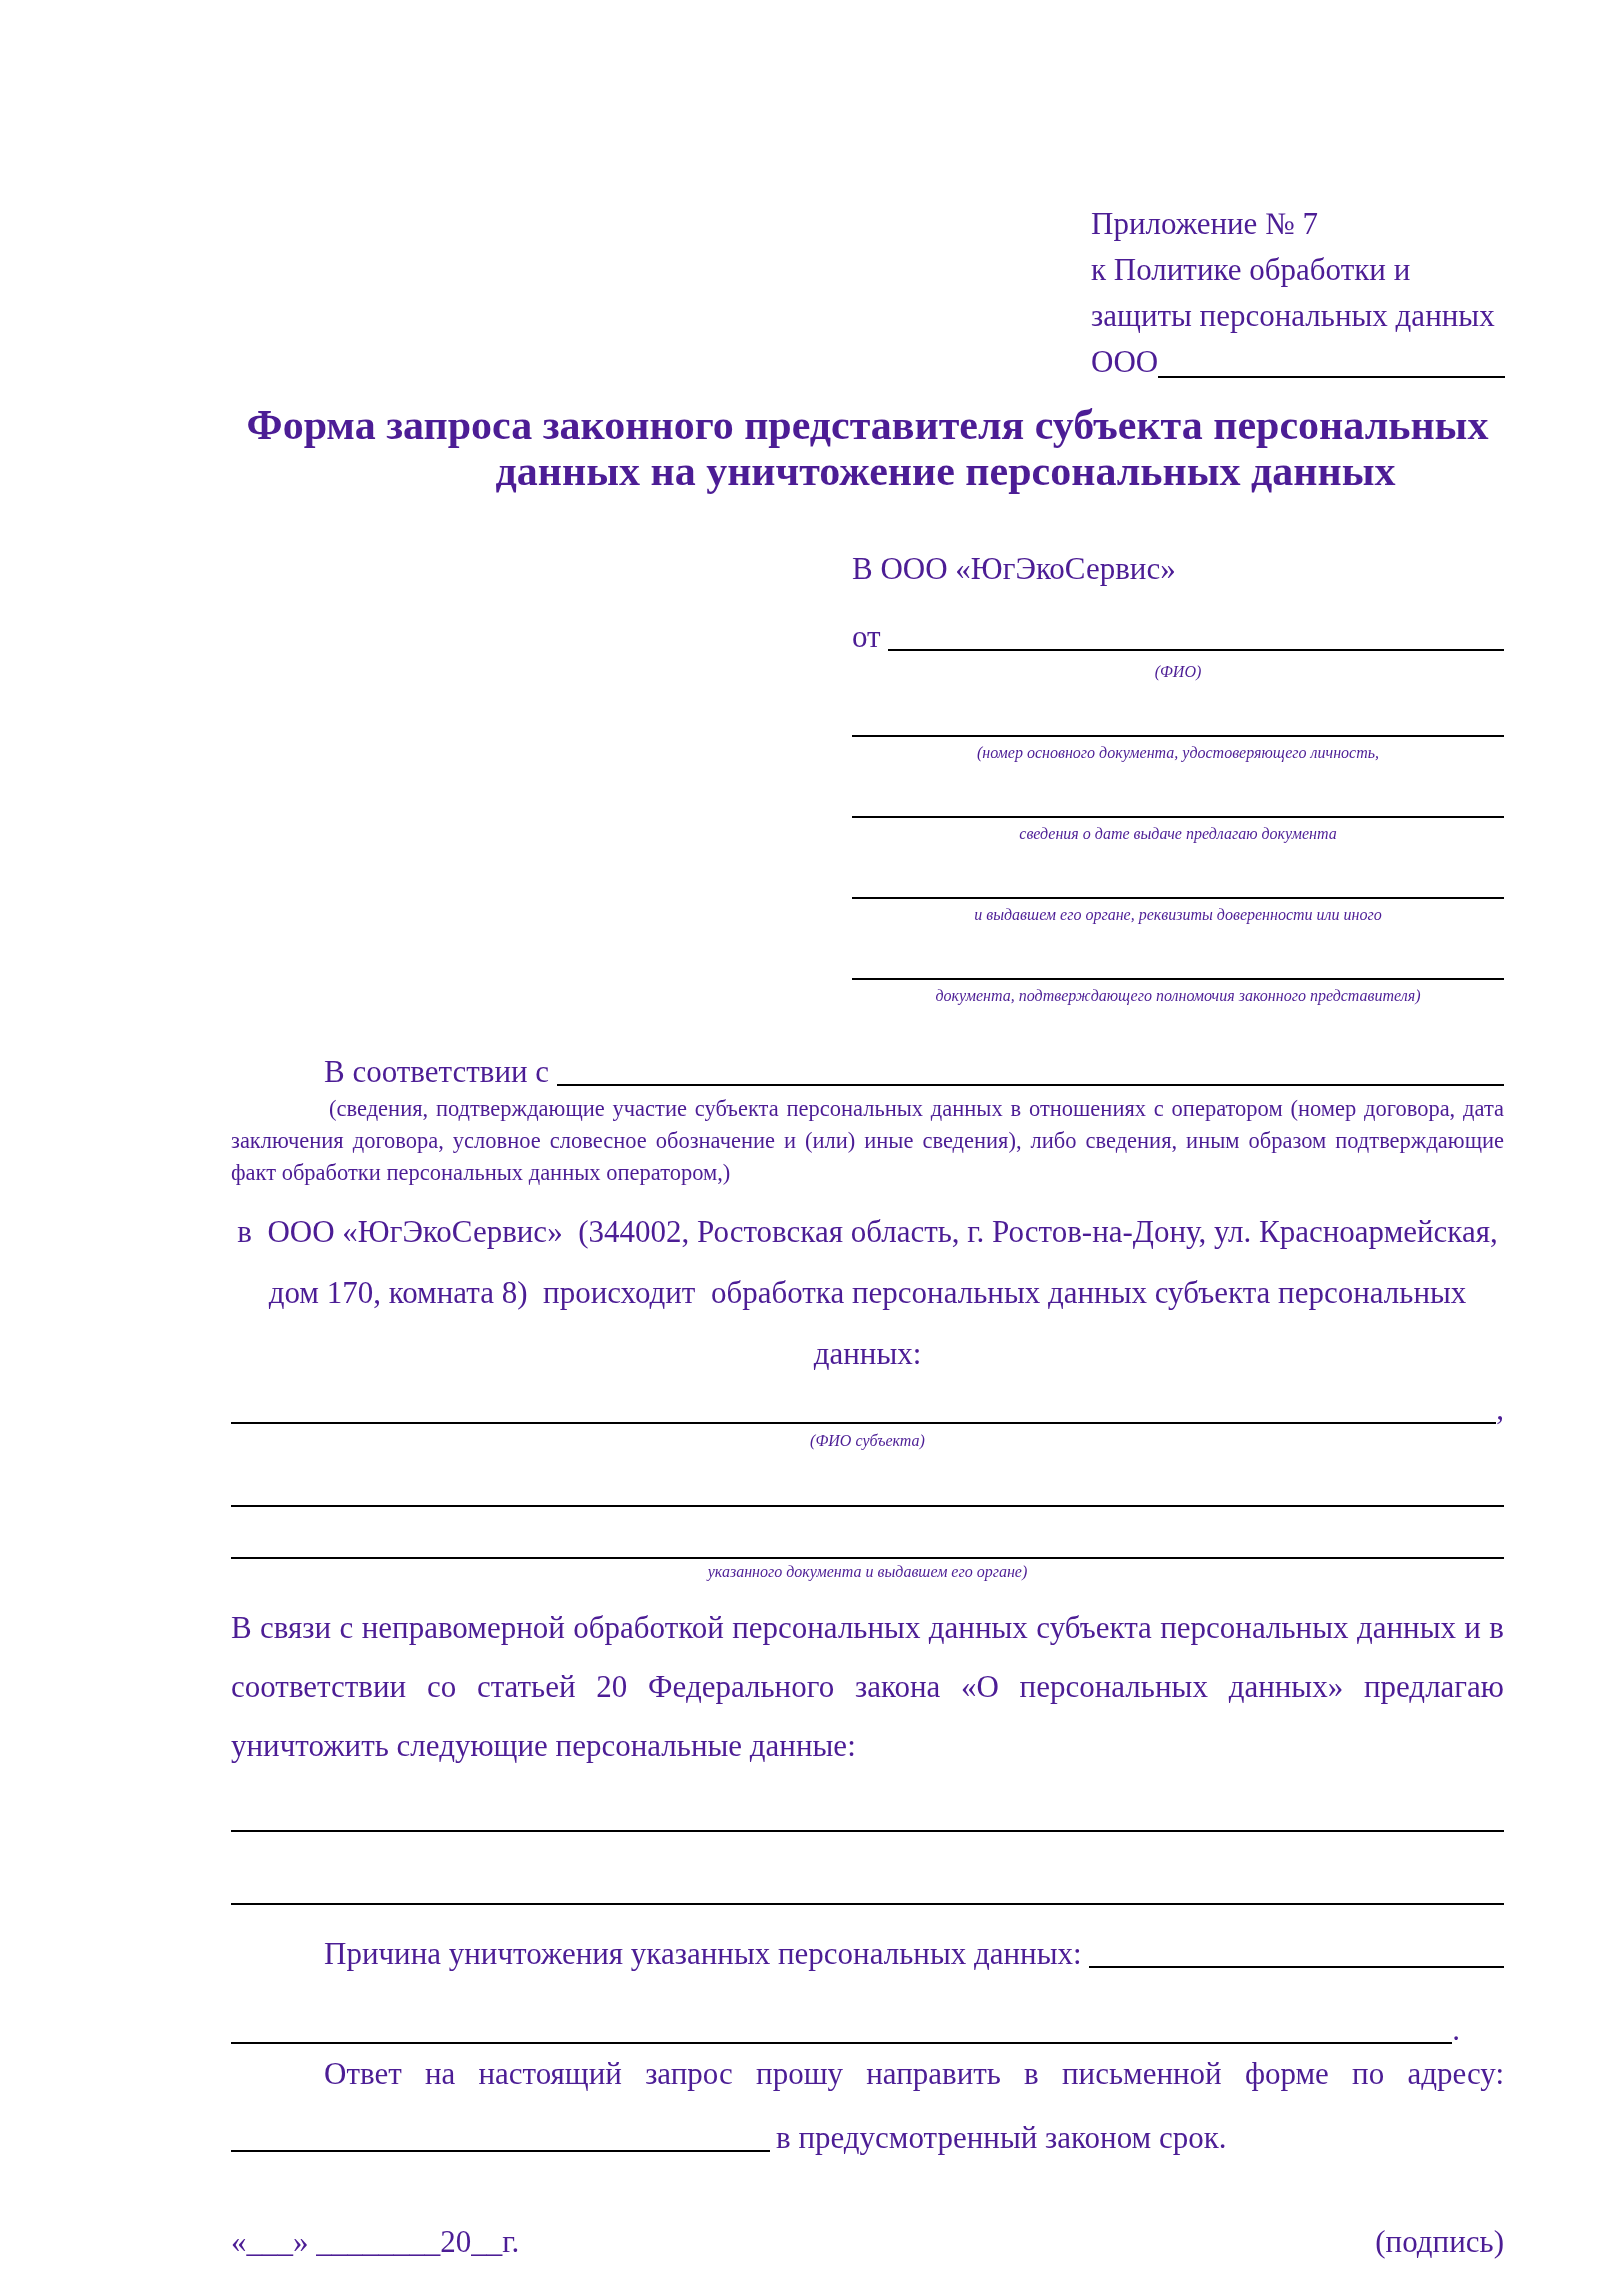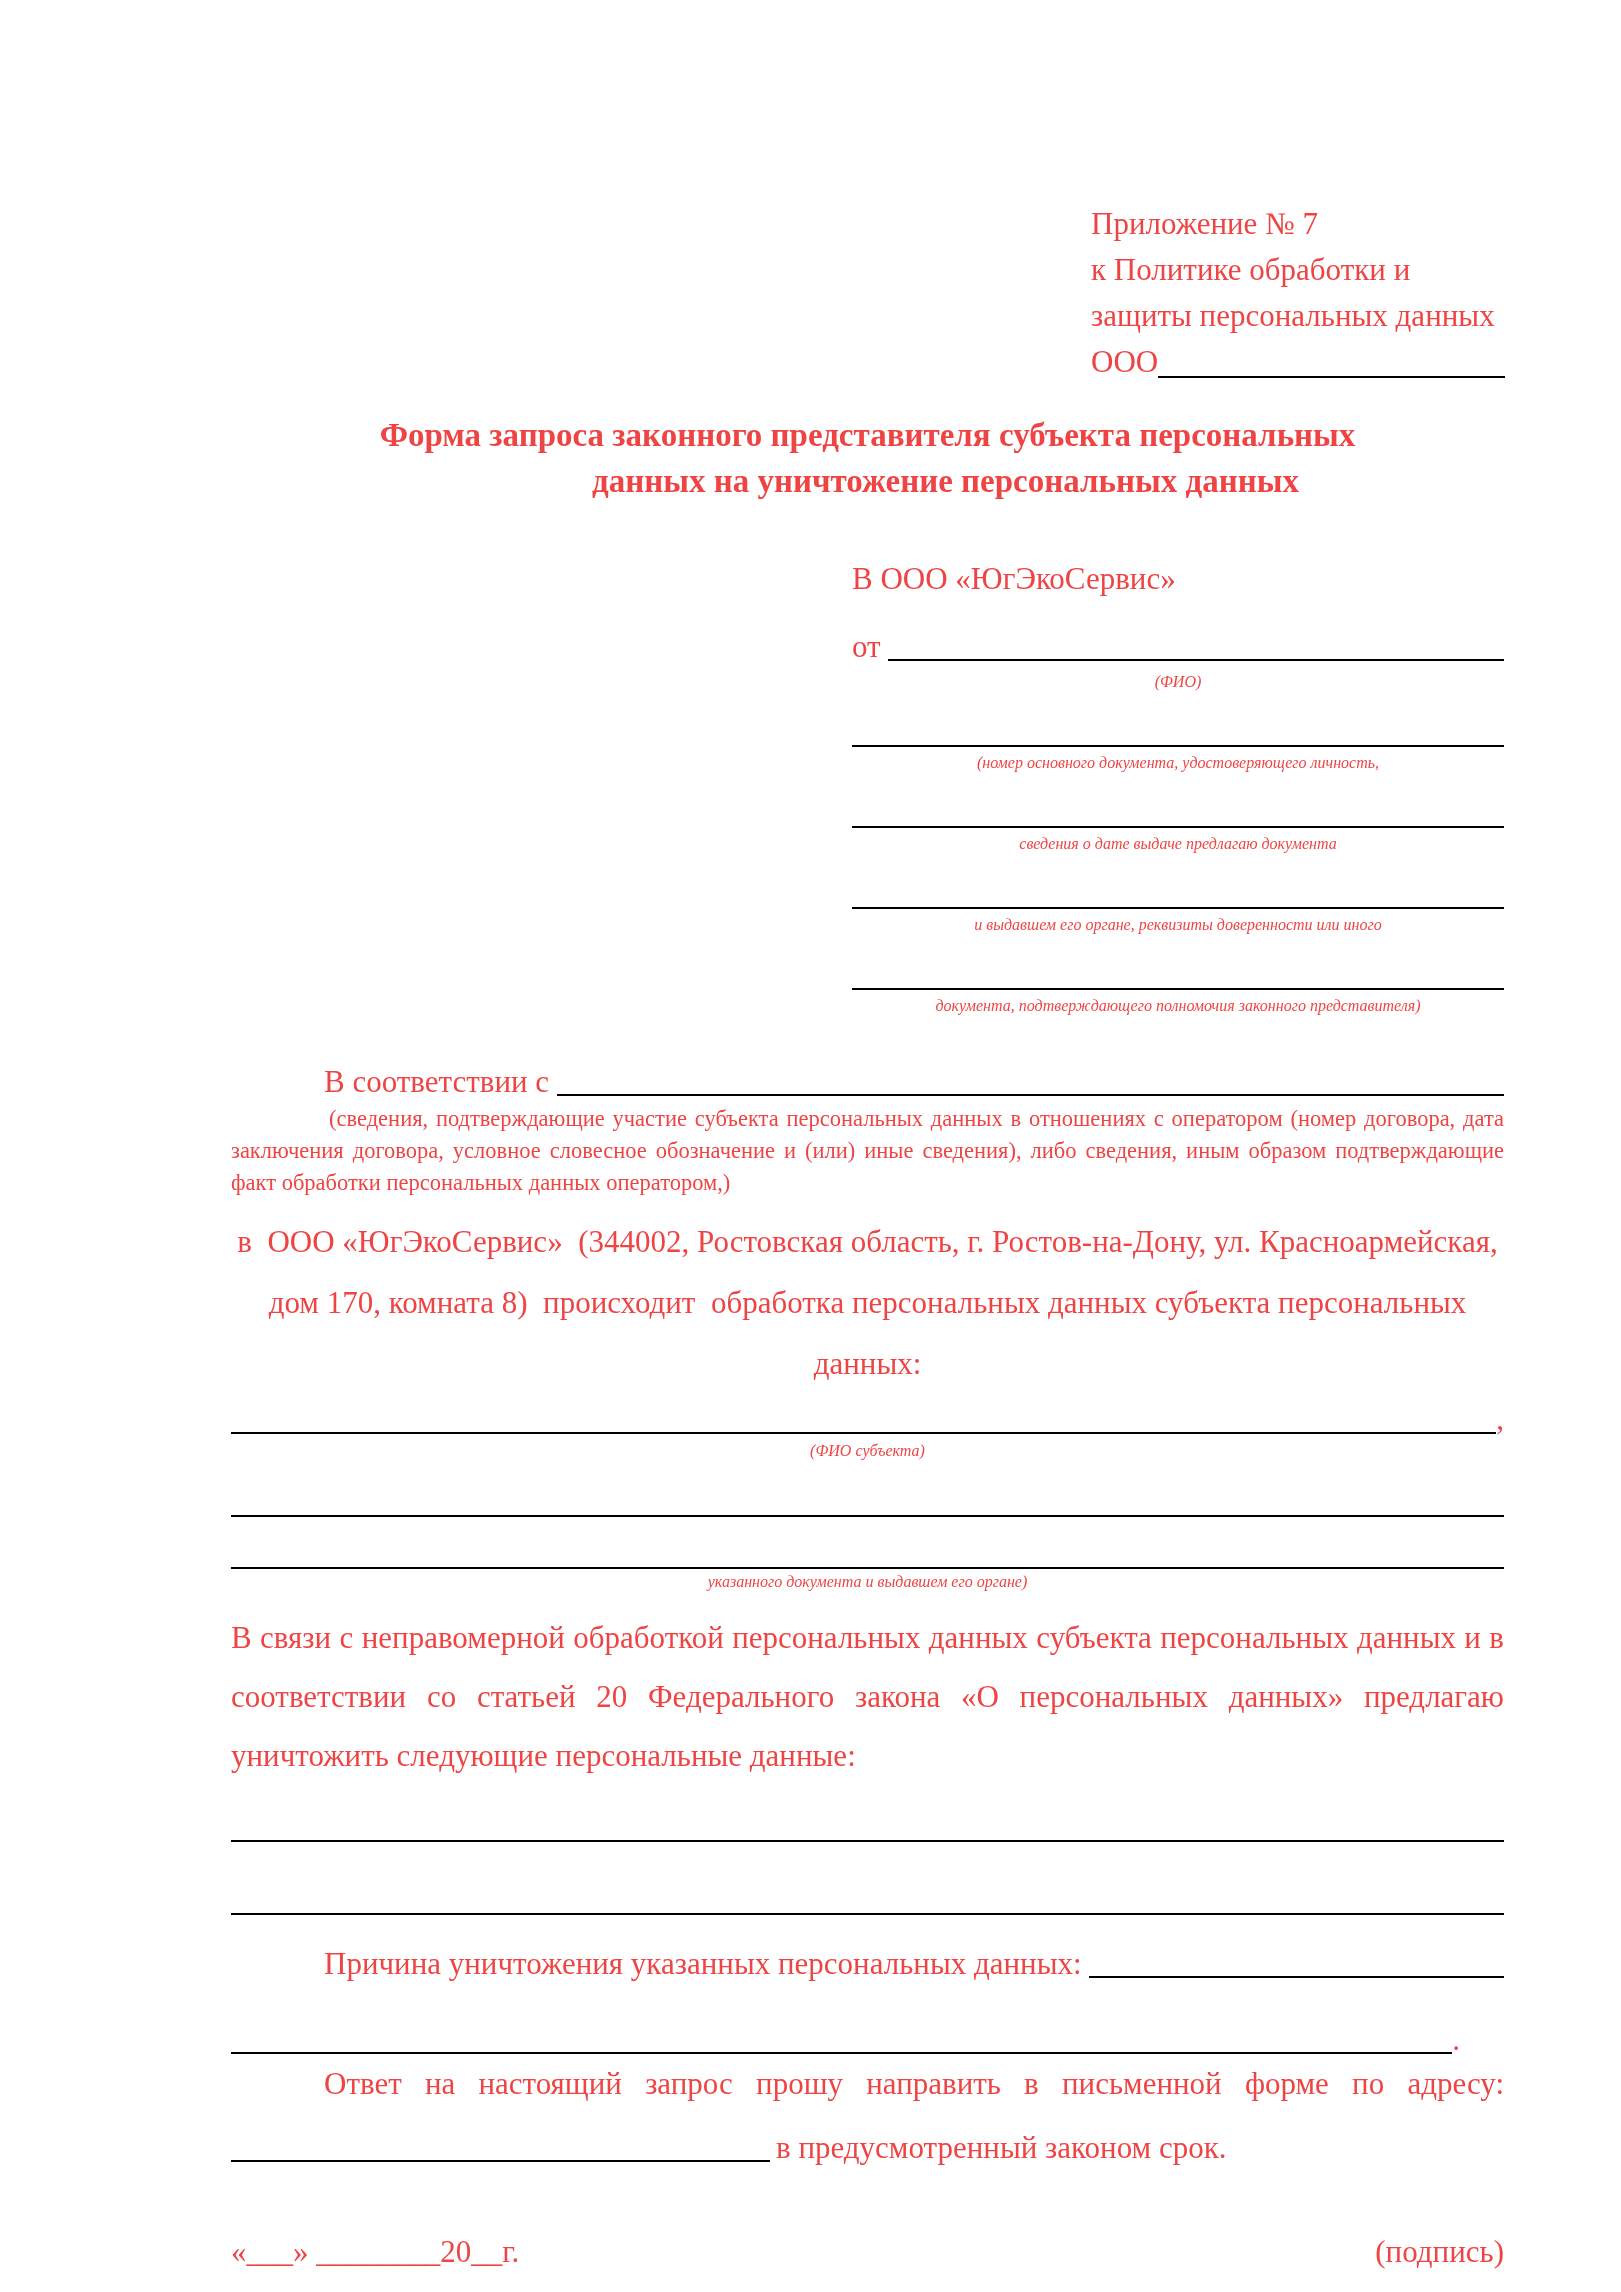--- a/index.html
+++ b/index.html
@@ -1,38 +1,38 @@
 <!DOCTYPE html>
 <html><head>
 <meta charset="utf-8">
 <style>
   html,body{margin:0;padding:0;background:#ffffff;}
   .page{
     width:1621px;height:2293px;box-sizing:border-box;
     padding:201px 117px 0 231px;
-    background:#ffffff;color:#ef4444;
+    background:#ffffff;color:#4c1d95;
     font-family:"Liberation Serif","DejaVu Serif",serif;
     font-size:31px;line-height:39px;
     overflow:hidden;
   }
   
   .rule{border-bottom:2.9px solid #000;}
   .fill{flex:1 1 auto;}
   .blank-row{display:flex;align-items:flex-end;}
   .blank-row .rule{margin-bottom:4.9px;}
   .cap{font-size:16px;line-height:25.5px;text-align:center;font-style:italic;}
   .ind{display:inline-block;width:93px;flex:0 0 93px;}
 
   
   .appendix{margin-left:860px;width:414px;line-height:46px;}
   .ooo-row{display:flex;align-items:flex-end;}
   .ooo-row .rule{margin-bottom:6.9px;}
 
   
-  .title{font-weight:bold;font-size:33px;line-height:46px;text-align:center;margin-top:27px;}
+  .title{font-weight:bold;font-size:42px;line-height:46px;text-align:center;margin-top:17px;}
   .title .t2{transform:translateX(78px);}
 
   
   .addr{margin-left:621px;width:652px;margin-top:55px;}
   .addr-to{line-height:39px;}
   .from-row{margin-top:29px;text-align:center;}
   .addr .writein{margin-top:35px;border-bottom:2.9px solid #000;height:15.7px;}
   .addr .cap{margin-top:2.9px;}
 
   

